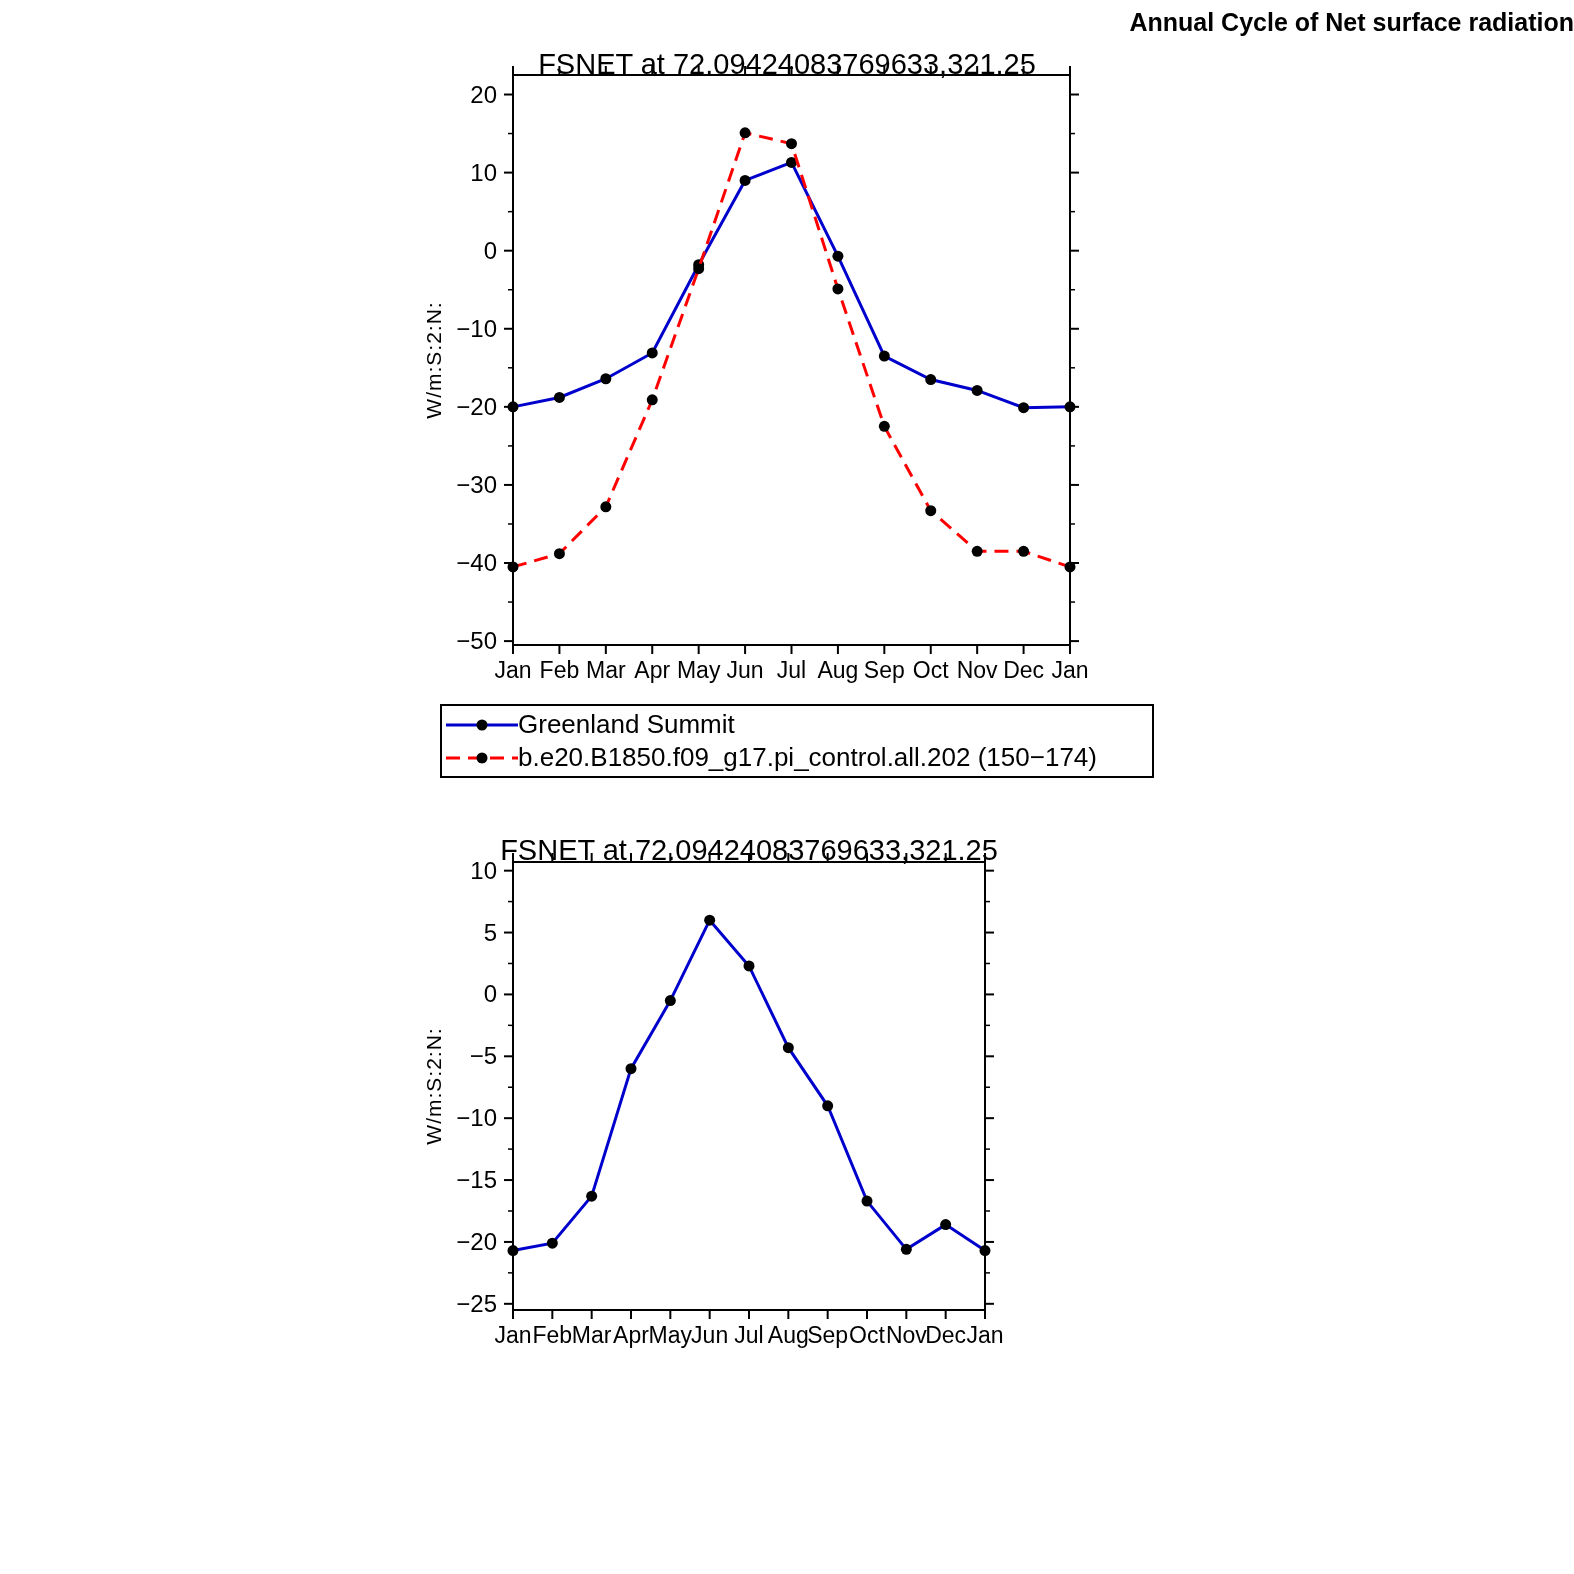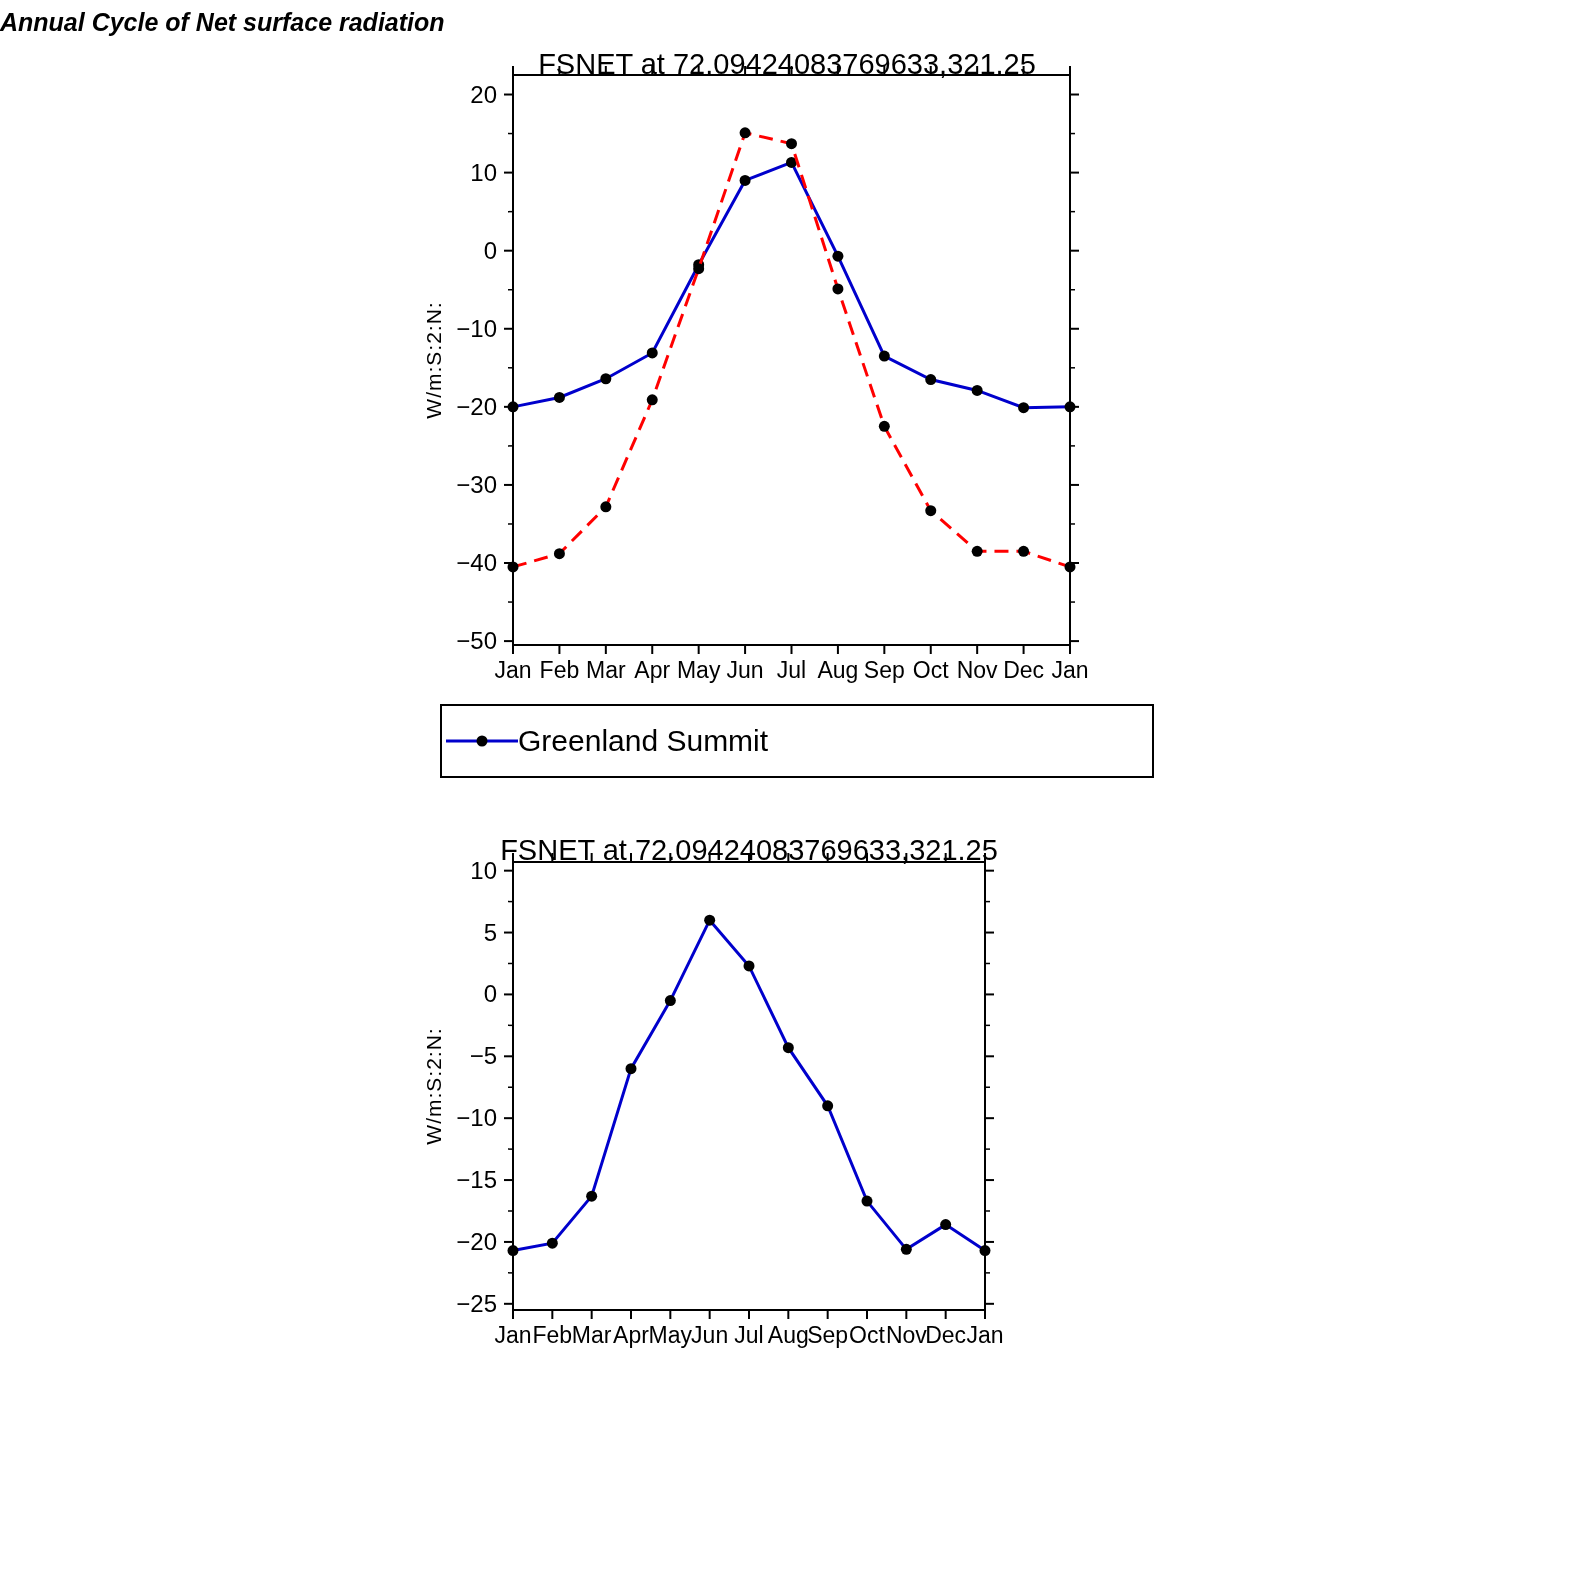--- a/index.html
+++ b/index.html
@@ -4,39 +4,39 @@
 <style>
   * { margin:0; padding:0; box-sizing:border-box; }
   html, body { background:#ffffff; }
   .page {
     position:relative; width:1574px; height:1574px;
     background:#ffffff; color:#000;
     font-family:"Liberation Sans", sans-serif;
     overflow:hidden;
   }
   .abs { position:absolute; }
-  .chart-title { font-weight:bold; text-align:left; color:#000;font-style:italic; }
+  .chart-title { font-weight:bold; text-align:right; color:#000; }
   #title1 { top:8px; left:0; width:1574px; font-size:25px; }
   #subtitle1 { top:48px; left:0; width:1574px; font-size:29px; text-align:center; }
   #title2 { top:800px; left:0; width:1506px; font-size:24px; }
   #subtitle2 { top:834px; left:0; width:1498px; font-size:29px; text-align:center; }
   #chart-canvas { top:0; left:0; }
   .tick-label, .month-label, .y-title {
     font-family:"Liberation Sans", sans-serif; fill:#000;
   }
   .tick-label { font-size:24px; }
   .month-label { font-size:23px; }
   .y-title { font-size:21px; letter-spacing:1px; }
   #legend {
     left:440px; top:704px; width:714px; height:74px;
     border:2px solid #000; background:#fff;
     display:flex; flex-direction:column; justify-content:center;
     padding:2px 4px;
   }
-  .legend-row { display:flex; align-items:center; height:33px; font-size:30px; white-space:nowrap; }
+  .legend-row { display:flex; align-items:center; height:33px; font-size:26px; white-space:nowrap; }
   .legend-sample { flex:0 0 72px; height:22px; }
 </style>
 </head>
 <body>
 
 <div class="page">
 
   <div id="title1" class="abs chart-title">Annual Cycle of Net surface radiation</div>
 
   <div id="subtitle1" class="abs">FSNET at 72.09424083769633,321.25</div>
@@ -249,18 +249,25 @@
     </svg>
 
   <div id="legend" class="abs">
     <div class="legend-row">
       <svg class="legend-sample" width="72" height="22">
         <line x1="0" y1="11" x2="72" y2="11" stroke="#0000cc" stroke-width="3"></line>
         <circle cx="36" cy="11" r="5.5" fill="#000000"></circle>
       </svg>
       <span>Greenland Summit</span>
     </div>
+    <div class="legend-row">
+      <svg class="legend-sample" width="72" height="22">
+        <line x1="0" y1="11" x2="72" y2="11" stroke="#ff0000" stroke-width="3" stroke-dasharray="14,8"></line>
+        <circle cx="36" cy="11" r="5.5" fill="#000000"></circle>
+      </svg>
+      <span>b.e20.B1850.f09_g17.pi_control.all.202 (150−174)</span>
+    </div>
   </div>
 
 
   <div id="subtitle2" class="abs">FSNET at 72.09424083769633,321.25</div>
 
 </div>
 
 </body></html>

